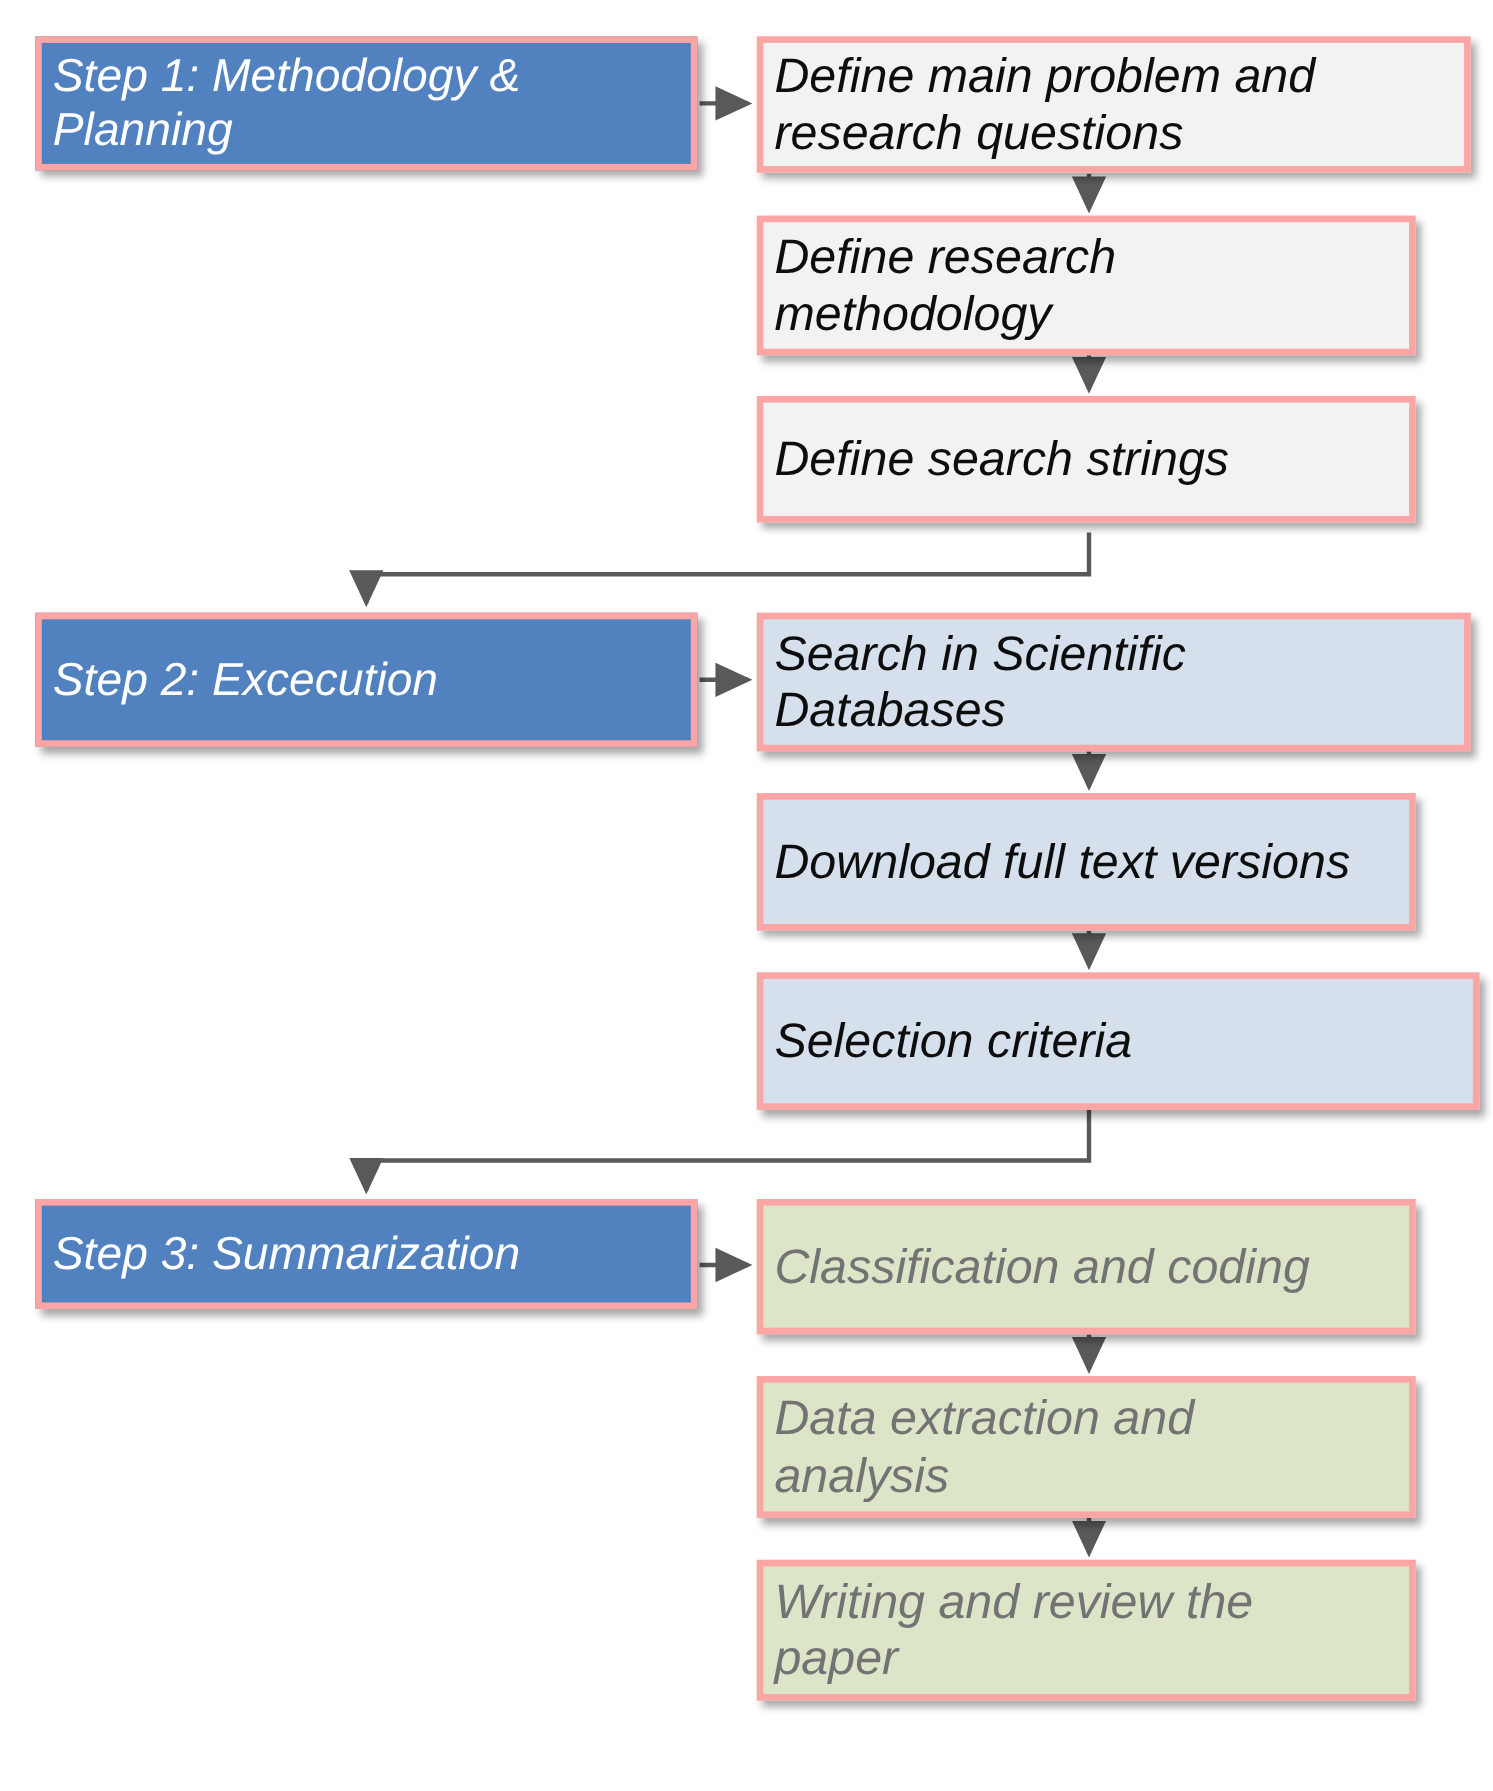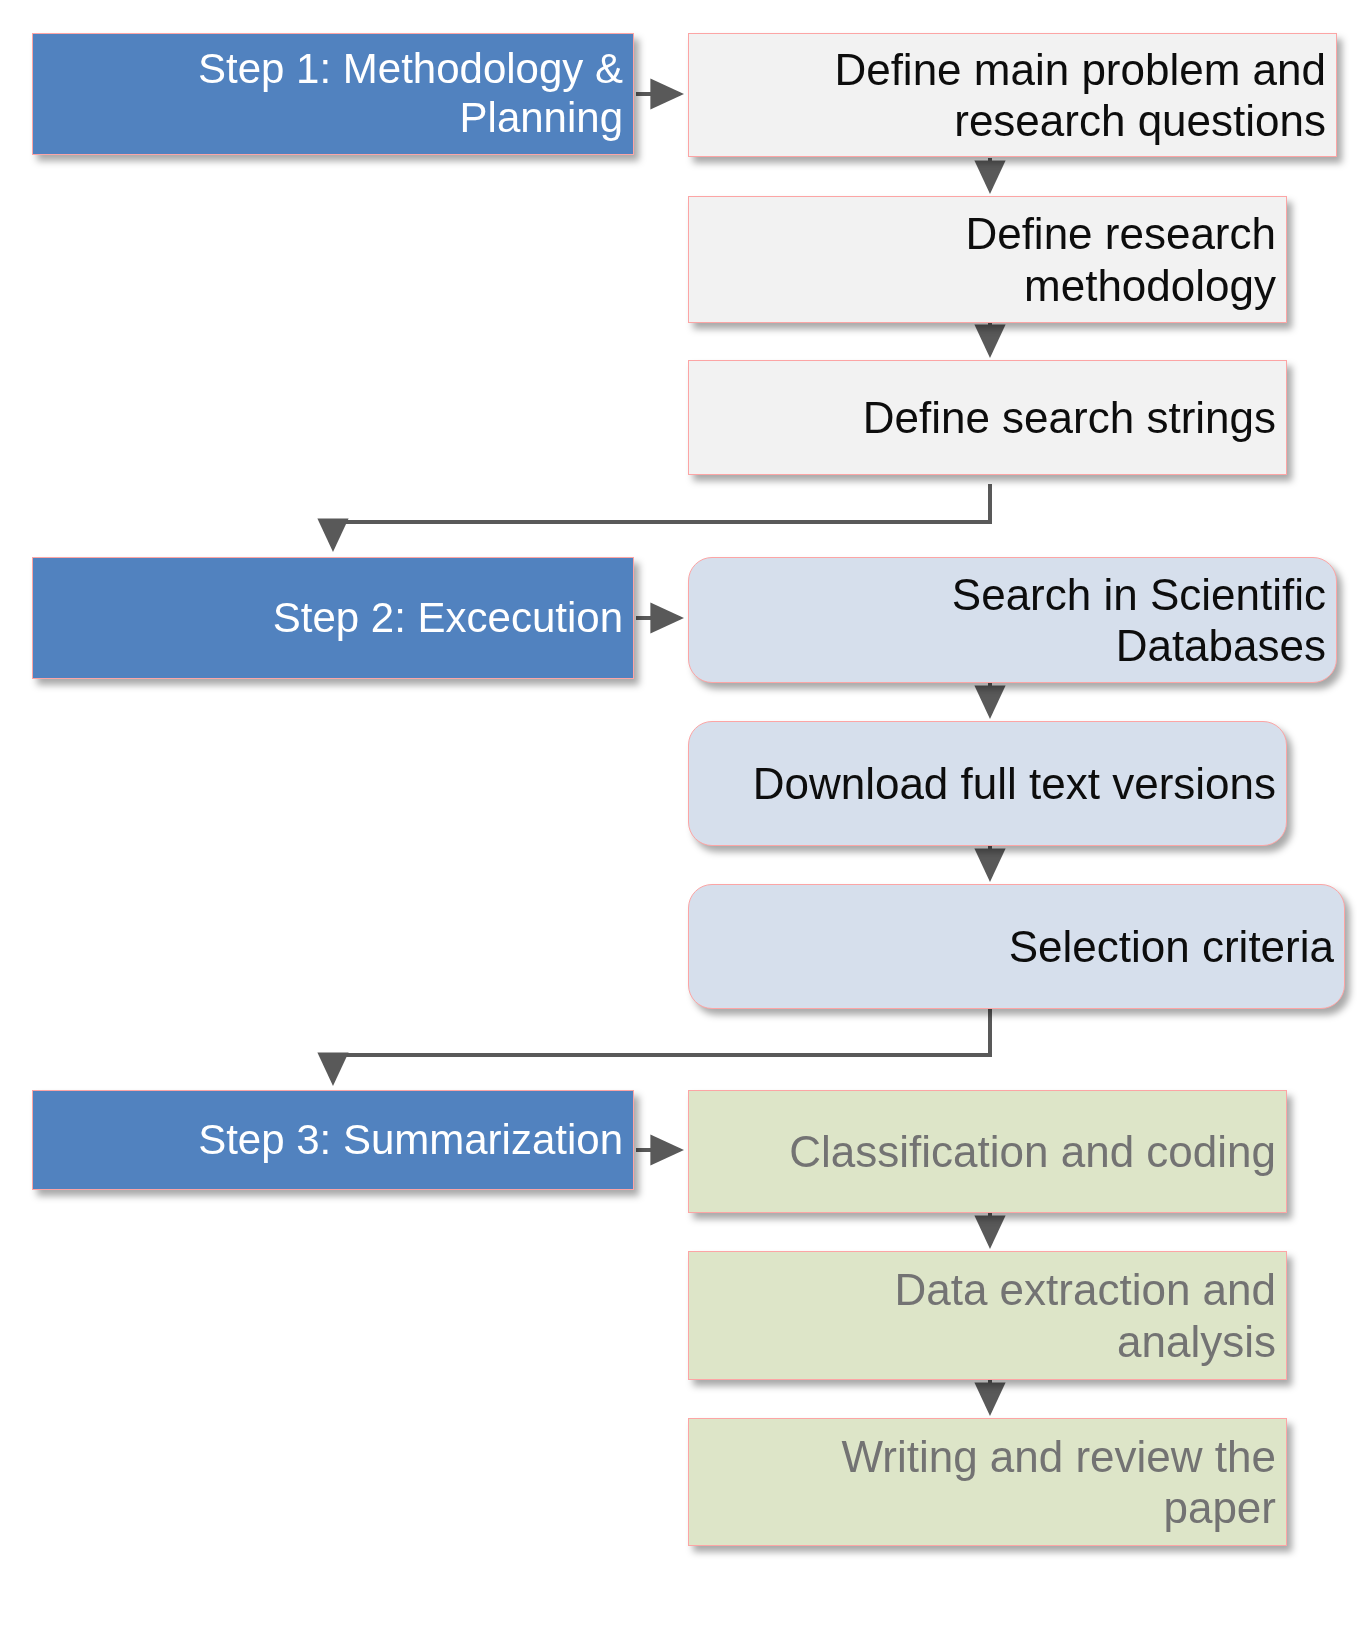--- a/index.html
+++ b/index.html
@@ -21,27 +21,28 @@
     position: absolute;
     left: 0;
     top: 0;
     width: 1357px;
     height: 1628px;
     pointer-events: none;
   }
   .node {
     position: absolute;
     box-sizing: border-box;
-    border: 1px solid #fca5a5;
+    border: 6px solid #fca5a5;
     display: flex;
     align-items: center;
     justify-content: center;
-    text-align: right;
+    text-align: left;
     line-height: 1.16;
     box-shadow: 5px 6px 7px rgba(0,0,0,0.34);
+    font-style: italic;
   }
   .node .label {
     display: block;
     padding: 0 10px;
     width: 100%;
   }
   .step-node {
     background: #5182bf;
     color: #ffffff;
     font-size: 42px;
@@ -51,21 +52,20 @@
   }
   .plain-node {
     background: #f2f2f2;
     color: #0d0d0d;
     font-size: 44px;
   }
   .blue-node {
     background: #d6dfec;
     color: #0d0d0d;
     font-size: 44px;
-    border-radius: 24px;
   }
   .green-node {
     background: #dde5c8;
     color: #737373;
     font-size: 44px;
   }
 </style>
 </head>
 <body>
 

